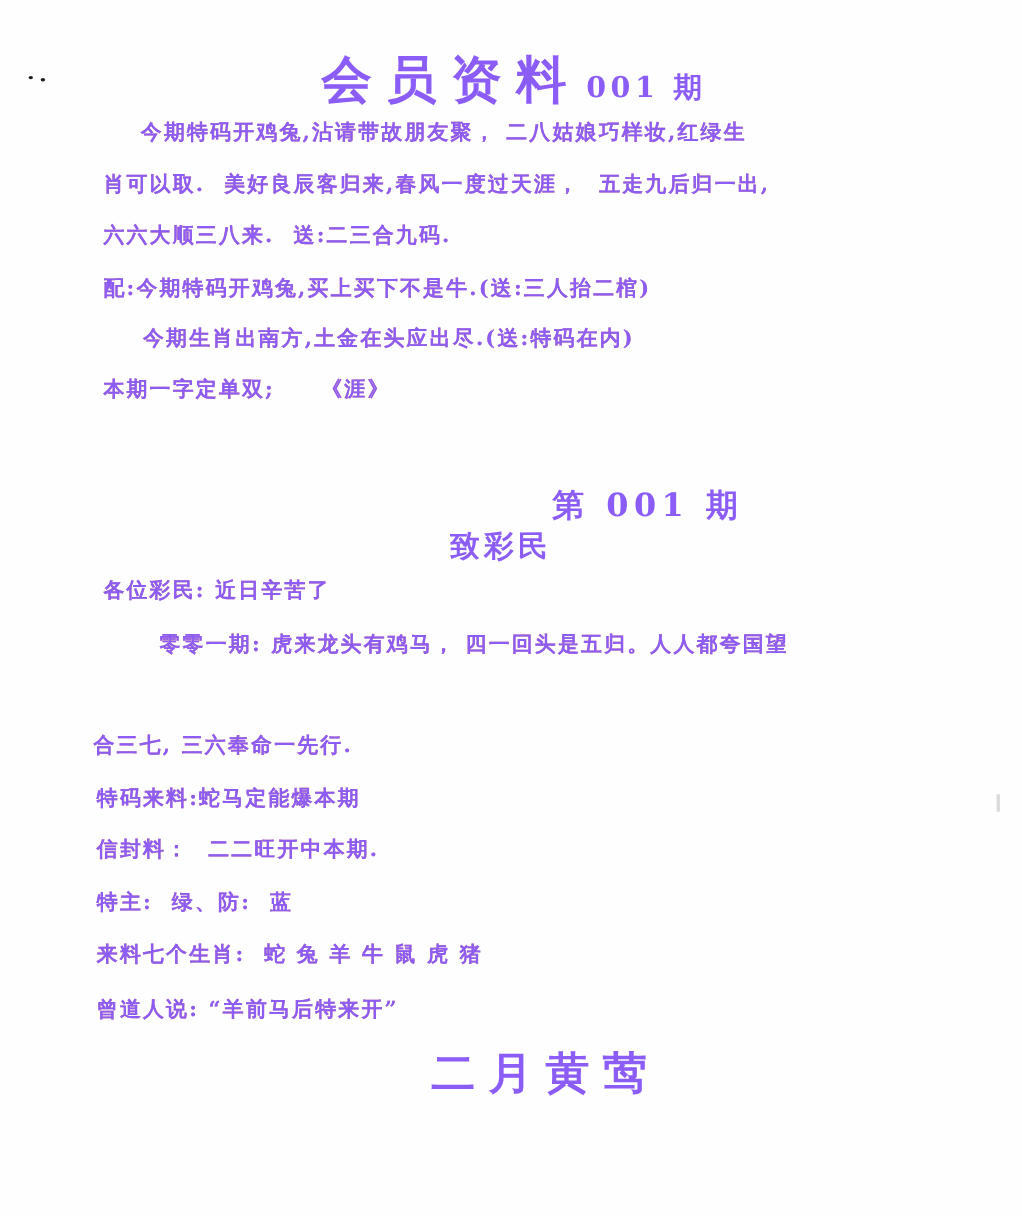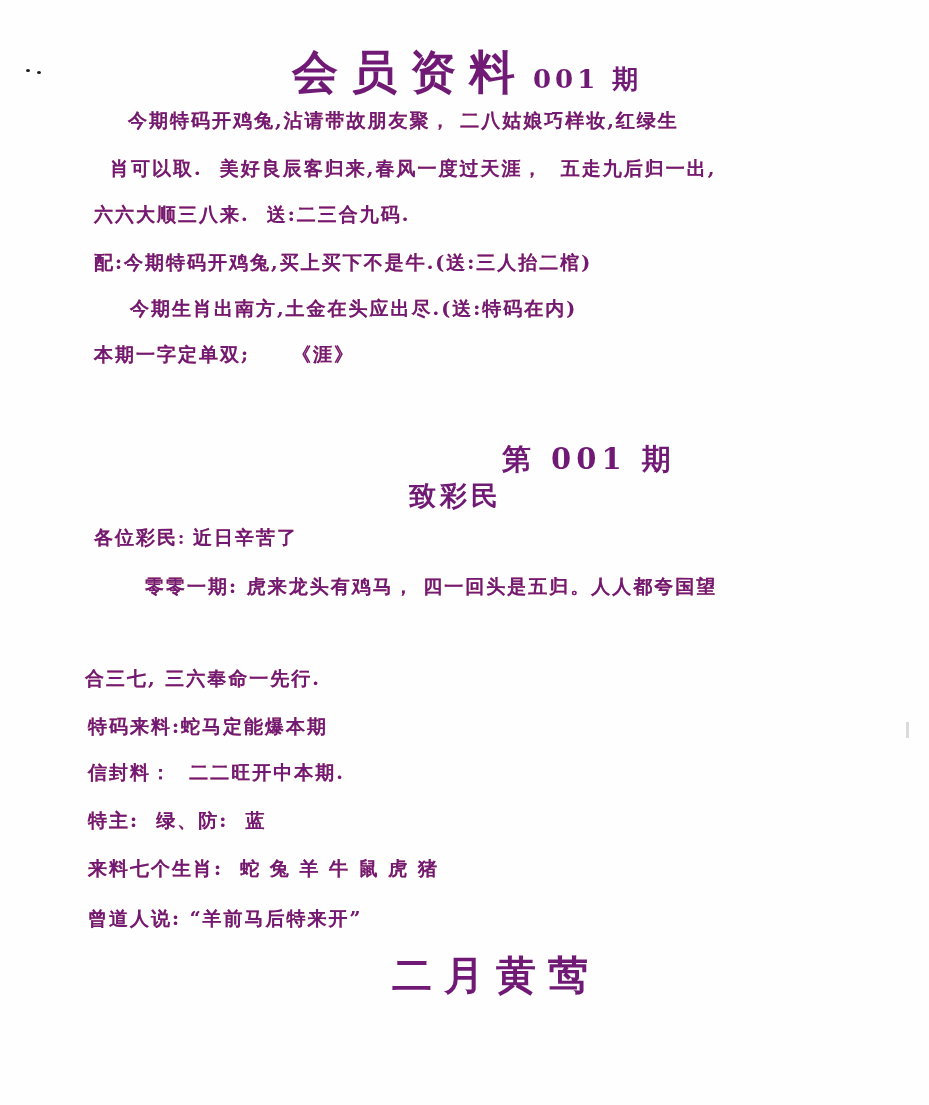--- a/index.html
+++ b/index.html
@@ -7,21 +7,21 @@
     padding: 0;
     background: #ffffff;
   }
   .sheet {
     position: relative;
     width: 929px;
     height: 1105px;
     background: #fefefe;
     overflow: hidden;
     font-family: "DejaVu Serif", serif;
-    color: #701a75;
+    color: #8b5cf6;
   }
   .ln {
     position: absolute;
     white-space: pre;
     font-size: 19px;
     font-weight: 600;
     letter-spacing: 2px;
     line-height: 1.15;
     text-shadow: 0 0 0.6px rgba(208,42,27,0.55);
   }
@@ -98,30 +98,30 @@
 <div class="sheet">
 
   <div class="dot" style="left:26px; top:69px;"></div>
   <div class="dot" style="left:37px; top:71px;"></div>
   <div class="artifact" style="left:906px; top:722px; width:3px; height:16px;"></div>
 
   <div class="main-title">会员资料</div>
   <div class="main-issue">001 期</div>
 
   <div class="ln" style="left:128px; top:110px;">今期特码开鸡兔,沾请带故朋友聚， 二八姑娘巧样妆,红绿生</div>
-  <div class="ln" style="left:94px;  top:158px;margin-left:16px;">肖可以取.  美好良辰客归来,春风一度过天涯，  五走九后归一出,</div>
+  <div class="ln" style="left:94px;  top:158px;">肖可以取.  美好良辰客归来,春风一度过天涯，  五走九后归一出,</div>
   <div class="ln" style="left:94px;  top:204px;">六六大顺三八来.  送:二三合九码.</div>
   <div class="ln" style="left:94px;  top:252px;">配:今期特码开鸡兔,买上买下不是牛.(送:三人抬二棺)</div>
   <div class="ln" style="left:130px; top:298px;">今期生肖出南方,土金在头应出尽.(送:特码在内)</div>
   <div class="ln" style="left:94px;  top:344px;">本期一字定单双;　　《涯》</div>
 
   <div class="env-issue">第 001 期</div>
   <div class="salutation">致彩民</div>
 
-  <div class="ln" style="left:94px;  top:527px;font-family:Liberation Serif, serif;">各位彩民: 近日辛苦了</div>
+  <div class="ln" style="left:94px;  top:527px;">各位彩民: 近日辛苦了</div>
   <div class="ln" style="left:145px; top:576px;">零零一期: 虎来龙头有鸡马， 四一回头是五归。人人都夸国望</div>
   <div class="ln" style="left:85px;  top:668px;">合三七, 三六奉命一先行.</div>
   <div class="ln" style="left:88px;  top:716px;">特码来料:蛇马定能爆本期</div>
   <div class="ln" style="left:88px;  top:762px;">信封料：  二二旺开中本期.</div>
   <div class="ln" style="left:88px;  top:810px;">特主:  绿、防:  蓝</div>
   <div class="ln" style="left:88px;  top:858px;">来料七个生肖:  蛇 兔 羊 牛 鼠 虎 猪</div>
   <div class="ln" style="left:88px;  top:908px;">曾道人说: “羊前马后特来开”</div>
 
   <div class="signature">二月黄莺</div>
 

